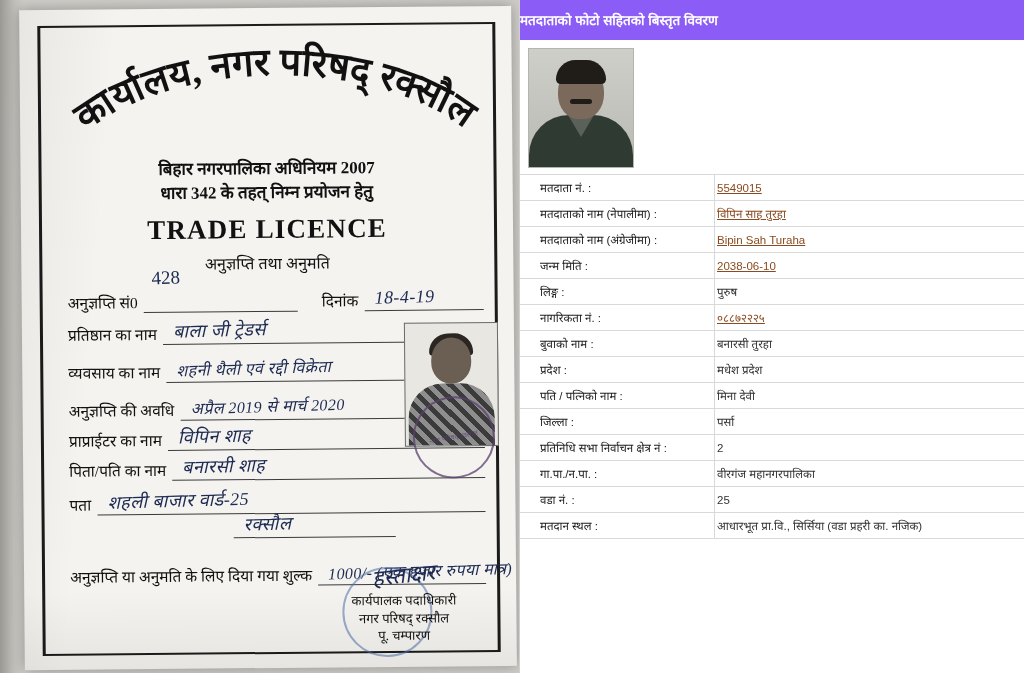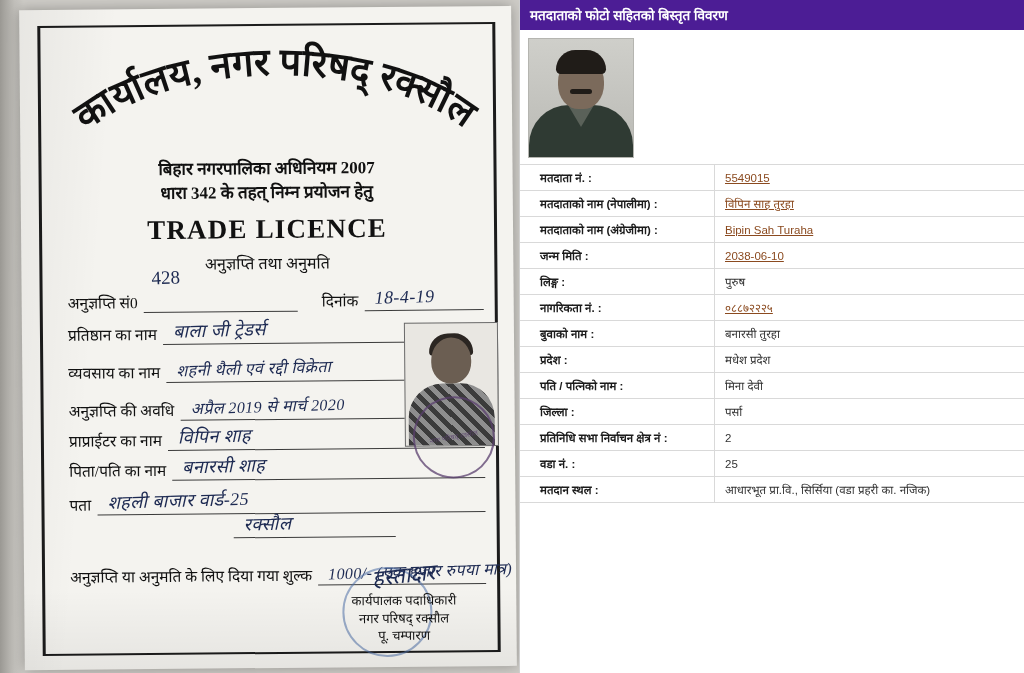--- a/index.html
+++ b/index.html
@@ -239,26 +239,25 @@
   #voter-pane {
     position: absolute;
     right: 0;
     top: 0;
     width: 504px;
     height: 673px;
     background: #ffffff;
     border-left: 1px solid #cfcfcf;
   }
   .voter-header {
-    height: 30px;
-    background: #4c1d95;
+    height: 40px;
+    background: #8b5cf6;
     color: #ffffff;
     display: flex;
     align-items: center;
-    padding-left: 10px;
     font-size: 13.5px;
     font-weight: bold;
     font-family: "Liberation Sans", sans-serif;
   }
   .voter-photo-wrap {
     padding: 8px 0 6px 8px;
   }
   .voter-photo {
     position: relative;
     width: 104px;
@@ -321,27 +320,27 @@
   .detail-table tr:last-child { border-bottom: 1px solid #d9d9d9; margin-top: 16px; }
   .detail-table td {
     padding: 5px 6px 5px 10px;
     font-size: 11.5px;
     color: #1b1b1b;
     vertical-align: middle;
   }
   .detail-table td.k {
     width: 168px;
     white-space: nowrap;
-    font-weight: bold;
+    font-weight: normal;
     padding-left: 20px;
   }
   .detail-table td.v {
     color: #333333;
     border-left: 1px solid #d9d9d9;
-    padding-left: 10px;
+    padding-left: 2px;
   }
   .v-link {
     color: #8b4a1f;
     text-decoration: underline;
   }
   .v-mono { color: #333; }
 </style>
 </head>
 <body>
 
@@ -516,20 +515,24 @@
           </tr>
           <tr>
             <td class="k">जिल्ला :</td>
             <td class="v"><span class="v-mono">पर्सा</span></td>
           </tr>
           <tr>
             <td class="k">प्रतिनिधि सभा निर्वाचन क्षेत्र नं :</td>
             <td class="v"><span class="v-mono">2</span></td>
           </tr>
           <tr>
+            <td class="k">गा.पा./न.पा. :</td>
+            <td class="v"><span class="v-mono">वीरगंज महानगरपालिका</span></td>
+          </tr>
+          <tr>
             <td class="k">वडा नं. :</td>
             <td class="v"><span class="v-mono">25</span></td>
           </tr>
           <tr>
             <td class="k">मतदान स्थल :</td>
             <td class="v"><span class="v-mono">आधारभूत प्रा.वि., सिर्सिया (वडा प्रहरी का. नजिक)</span></td>
           </tr>
         </tbody>
     </table>
   </div>

